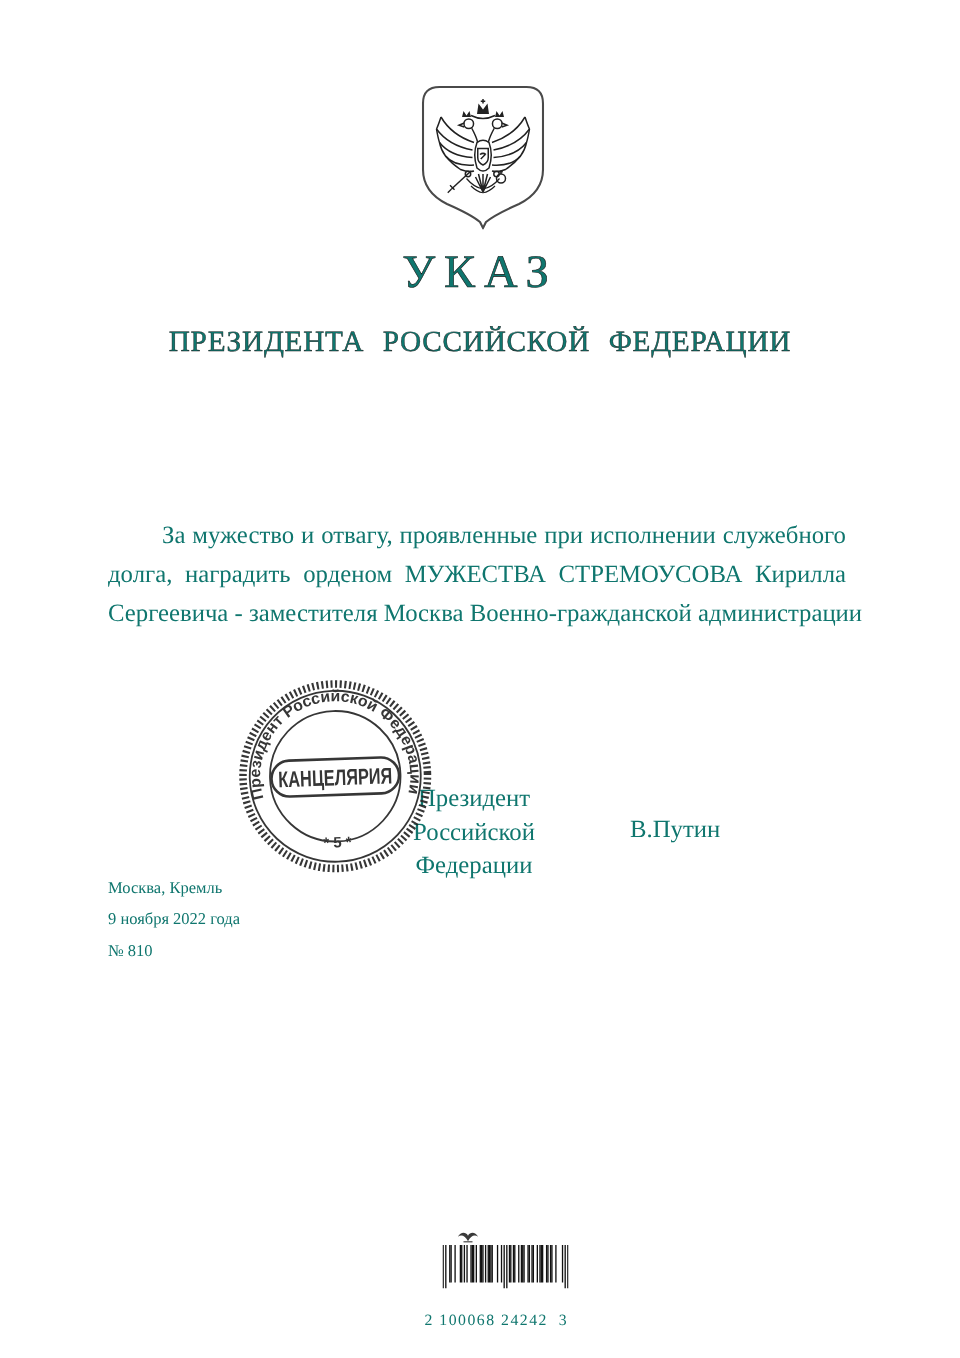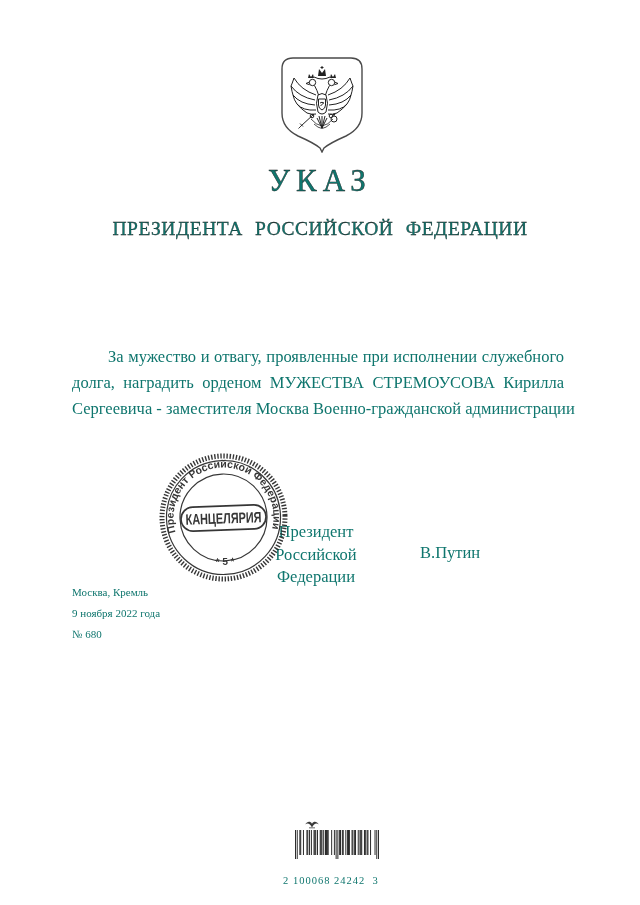--- a/index.html
+++ b/index.html
@@ -162,21 +162,21 @@
       </text>
       <text x="66.5" y="114" font-family="Liberation Sans, sans-serif" font-size="10" font-weight="bold" text-anchor="middle" fill="#262626" stroke="none">* 5 *</text>
       <rect x="24" y="55" width="85" height="24" rx="12" stroke-width="1.7"></rect>
       <text x="66.5" y="72.5" font-family="Liberation Sans, sans-serif" font-size="15" font-weight="bold" text-anchor="middle" fill="#262626" stroke="none" textLength="76" lengthAdjust="spacingAndGlyphs">КАНЦЕЛЯРИЯ</text>
     </g>
   </svg>
 
   <div class="abs footer-block">
     <div>Москва, Кремль</div>
     <div>9 ноября 2022 года</div>
-    <div>№ 680</div>
+    <div>№ 810</div>
   </div>
 
   <div class="abs barcode-wrap">
     <svg class="barcode-logo" width="16" height="9" viewBox="0 0 20 12">
       <path d="M10,10 C7.5,5 4,3.5 1,6 C3.5,1.5 8,1.5 10,5 C12,1.5 16.5,1.5 19,6 C16,3.5 12.5,5 10,10 Z" fill="#3a3a3a"></path>
       <rect x="6" y="10" width="8" height="1" fill="#3a3a3a"></rect>
     </svg>
     <svg id="barcode" class="barcode-svg" width="84" height="29" viewBox="0 0 95 29" preserveAspectRatio="none">
         <rect x="0" y="0" width="1" height="29" fill="#111"></rect>
         <rect x="2" y="0" width="1" height="29" fill="#111"></rect>

